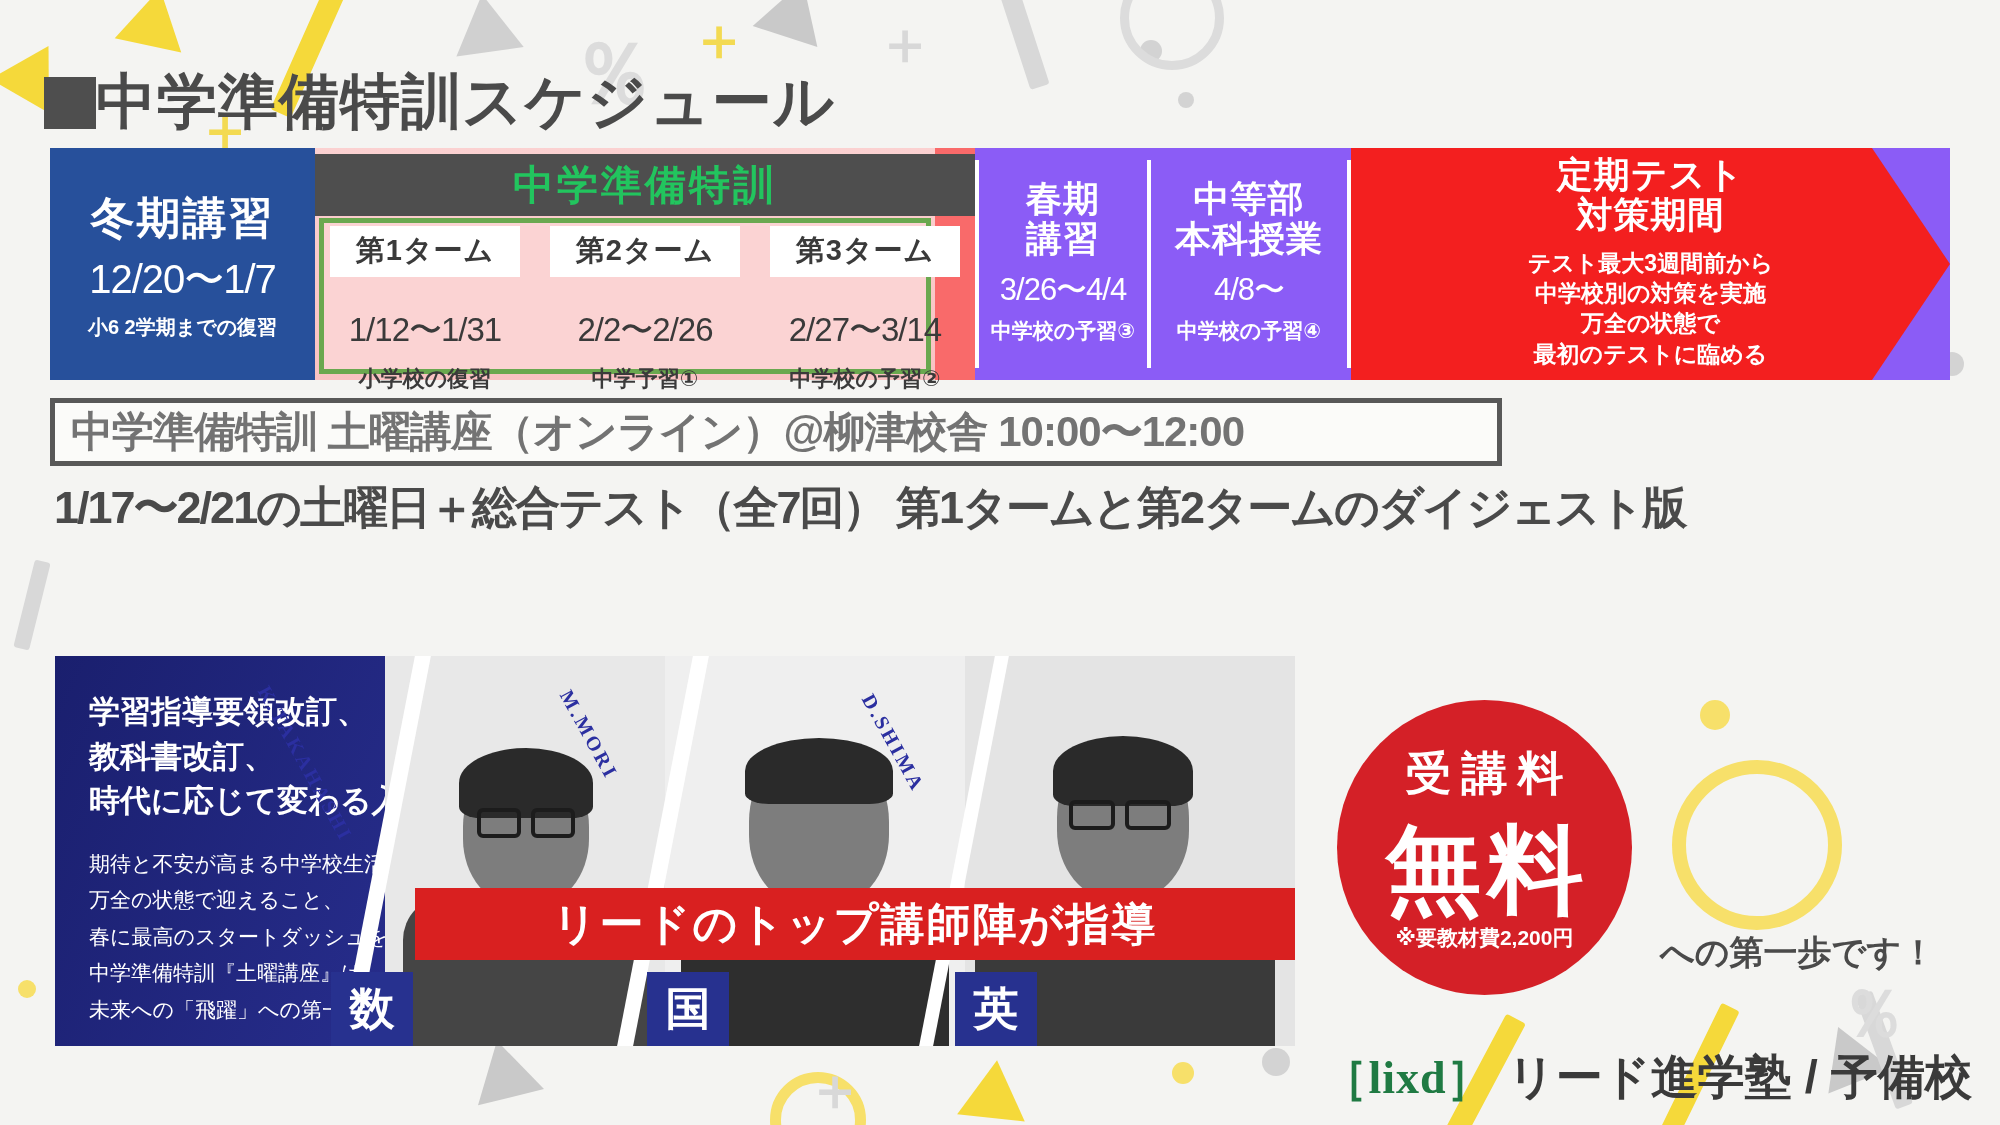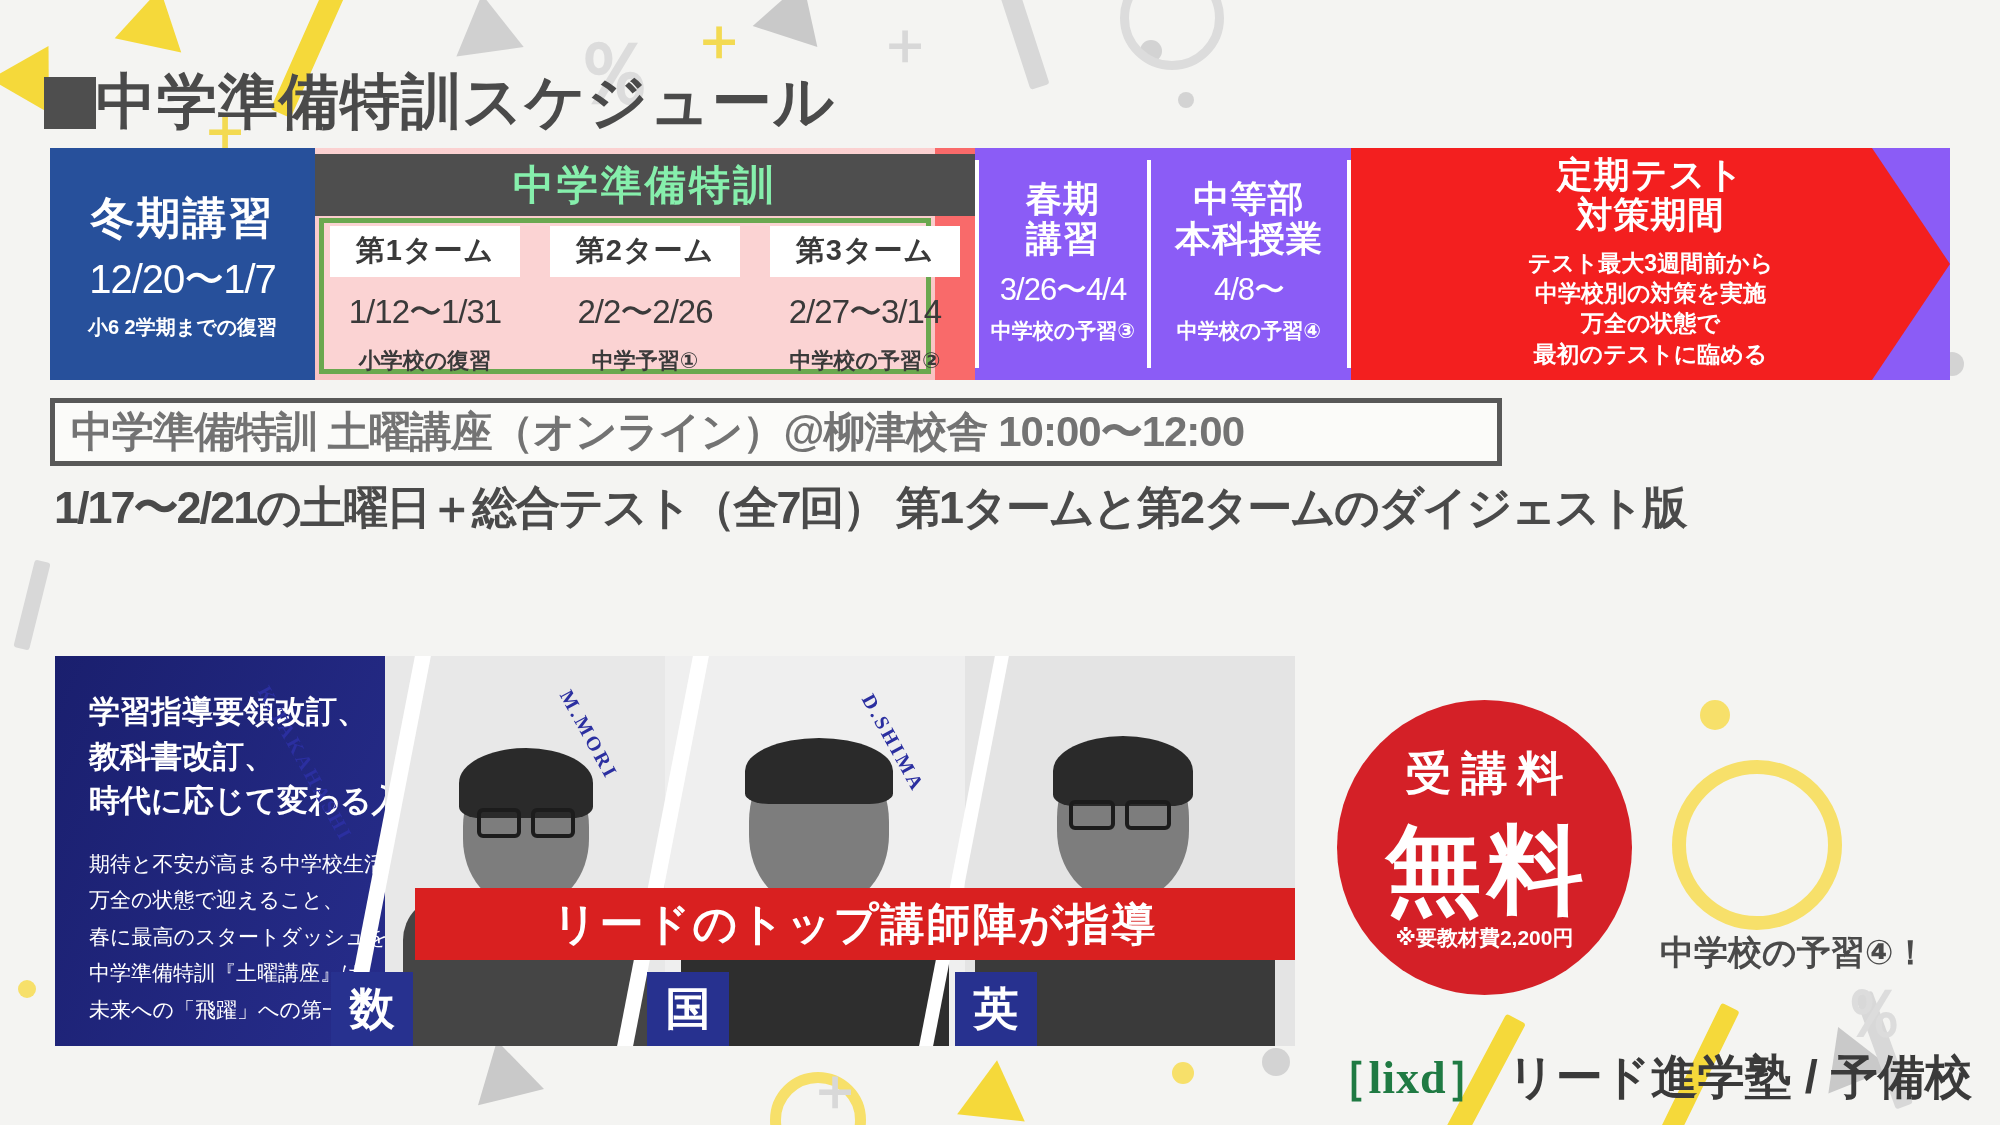--- a/index.html
+++ b/index.html
@@ -64,38 +64,38 @@
   #winter .w-date  { font-size: 40px; font-weight: 400; letter-spacing: -1px; }
   #winter .w-desc  { font-size: 20px; font-weight: 700; margin-top: 7px; }
 
   
   #prep {
     width: 660px; position: relative;
     background: linear-gradient(180deg,#fbd1d1 0%, #f9c2c2 100%);
   }
   #prep-header {
     position: absolute; left: 0; top: 6px; width: 660px; height: 62px;
-    background: #4e4e4e; color: #86efac;
+    background: #4e4e4e; color: #22c55e;
     display: flex; align-items: center; justify-content: center;
   }
   #prep-header span { font-size: 41px; font-weight: 700; letter-spacing: 3px; }
   #prep-green {
     position: absolute; left: 4px; top: 70px; width: 612px; height: 156px;
     border: 5px solid #6aa84f; background: #fbd3d3;
   }
   .term-cols { position: absolute; left: 0; top: 70px; width: 660px; height: 202px; display: flex; }
   .term {
     flex: 1; display: flex; flex-direction: column; align-items: center;
     position: relative; padding-top: 8px;
   }
   .term .t-label {
     background: #fff; color: #3a3a3a; font-size: 29px; font-weight: 700;
     width: 86%; text-align: center; padding: 5px 0 6px; letter-spacing: 1px;
   }
-  .term .t-date { font-size: 33px; color: #3a3a3a; margin-top: 13px; letter-spacing: -1px; }
+  .term .t-date { font-size: 33px; color: #3a3a3a; margin-top: 31px; letter-spacing: -1px; }
   .term .t-desc { font-size: 22px; color: #3a3a3a; font-weight: 700; margin-top: 11px; }
 
   
   #prep-t3-bg {
     position: absolute; left: 620px; top: 0; width: 40px; height: 232px;
     background: #f96a6a;
   }
 
   
   #redzone {
@@ -379,21 +379,21 @@
     </div>
   </div>
 
   <div id="seal">
     <div class="s-top">受講料</div>
     <div class="s-big">無料</div>
     <div class="s-note">※要教材費2,200円</div>
   </div>
 
   <div id="seal-note">
-    <div>中学校の予習④！</div>
+    <div>への第一歩です！</div>
   </div>
 
   <div id="logo">
     <div id="logo-mark">［lixd］</div>
     <div id="logo-text">リード進学塾 / 予備校</div>
   </div>
 
 </div>
 
 </body></html>

